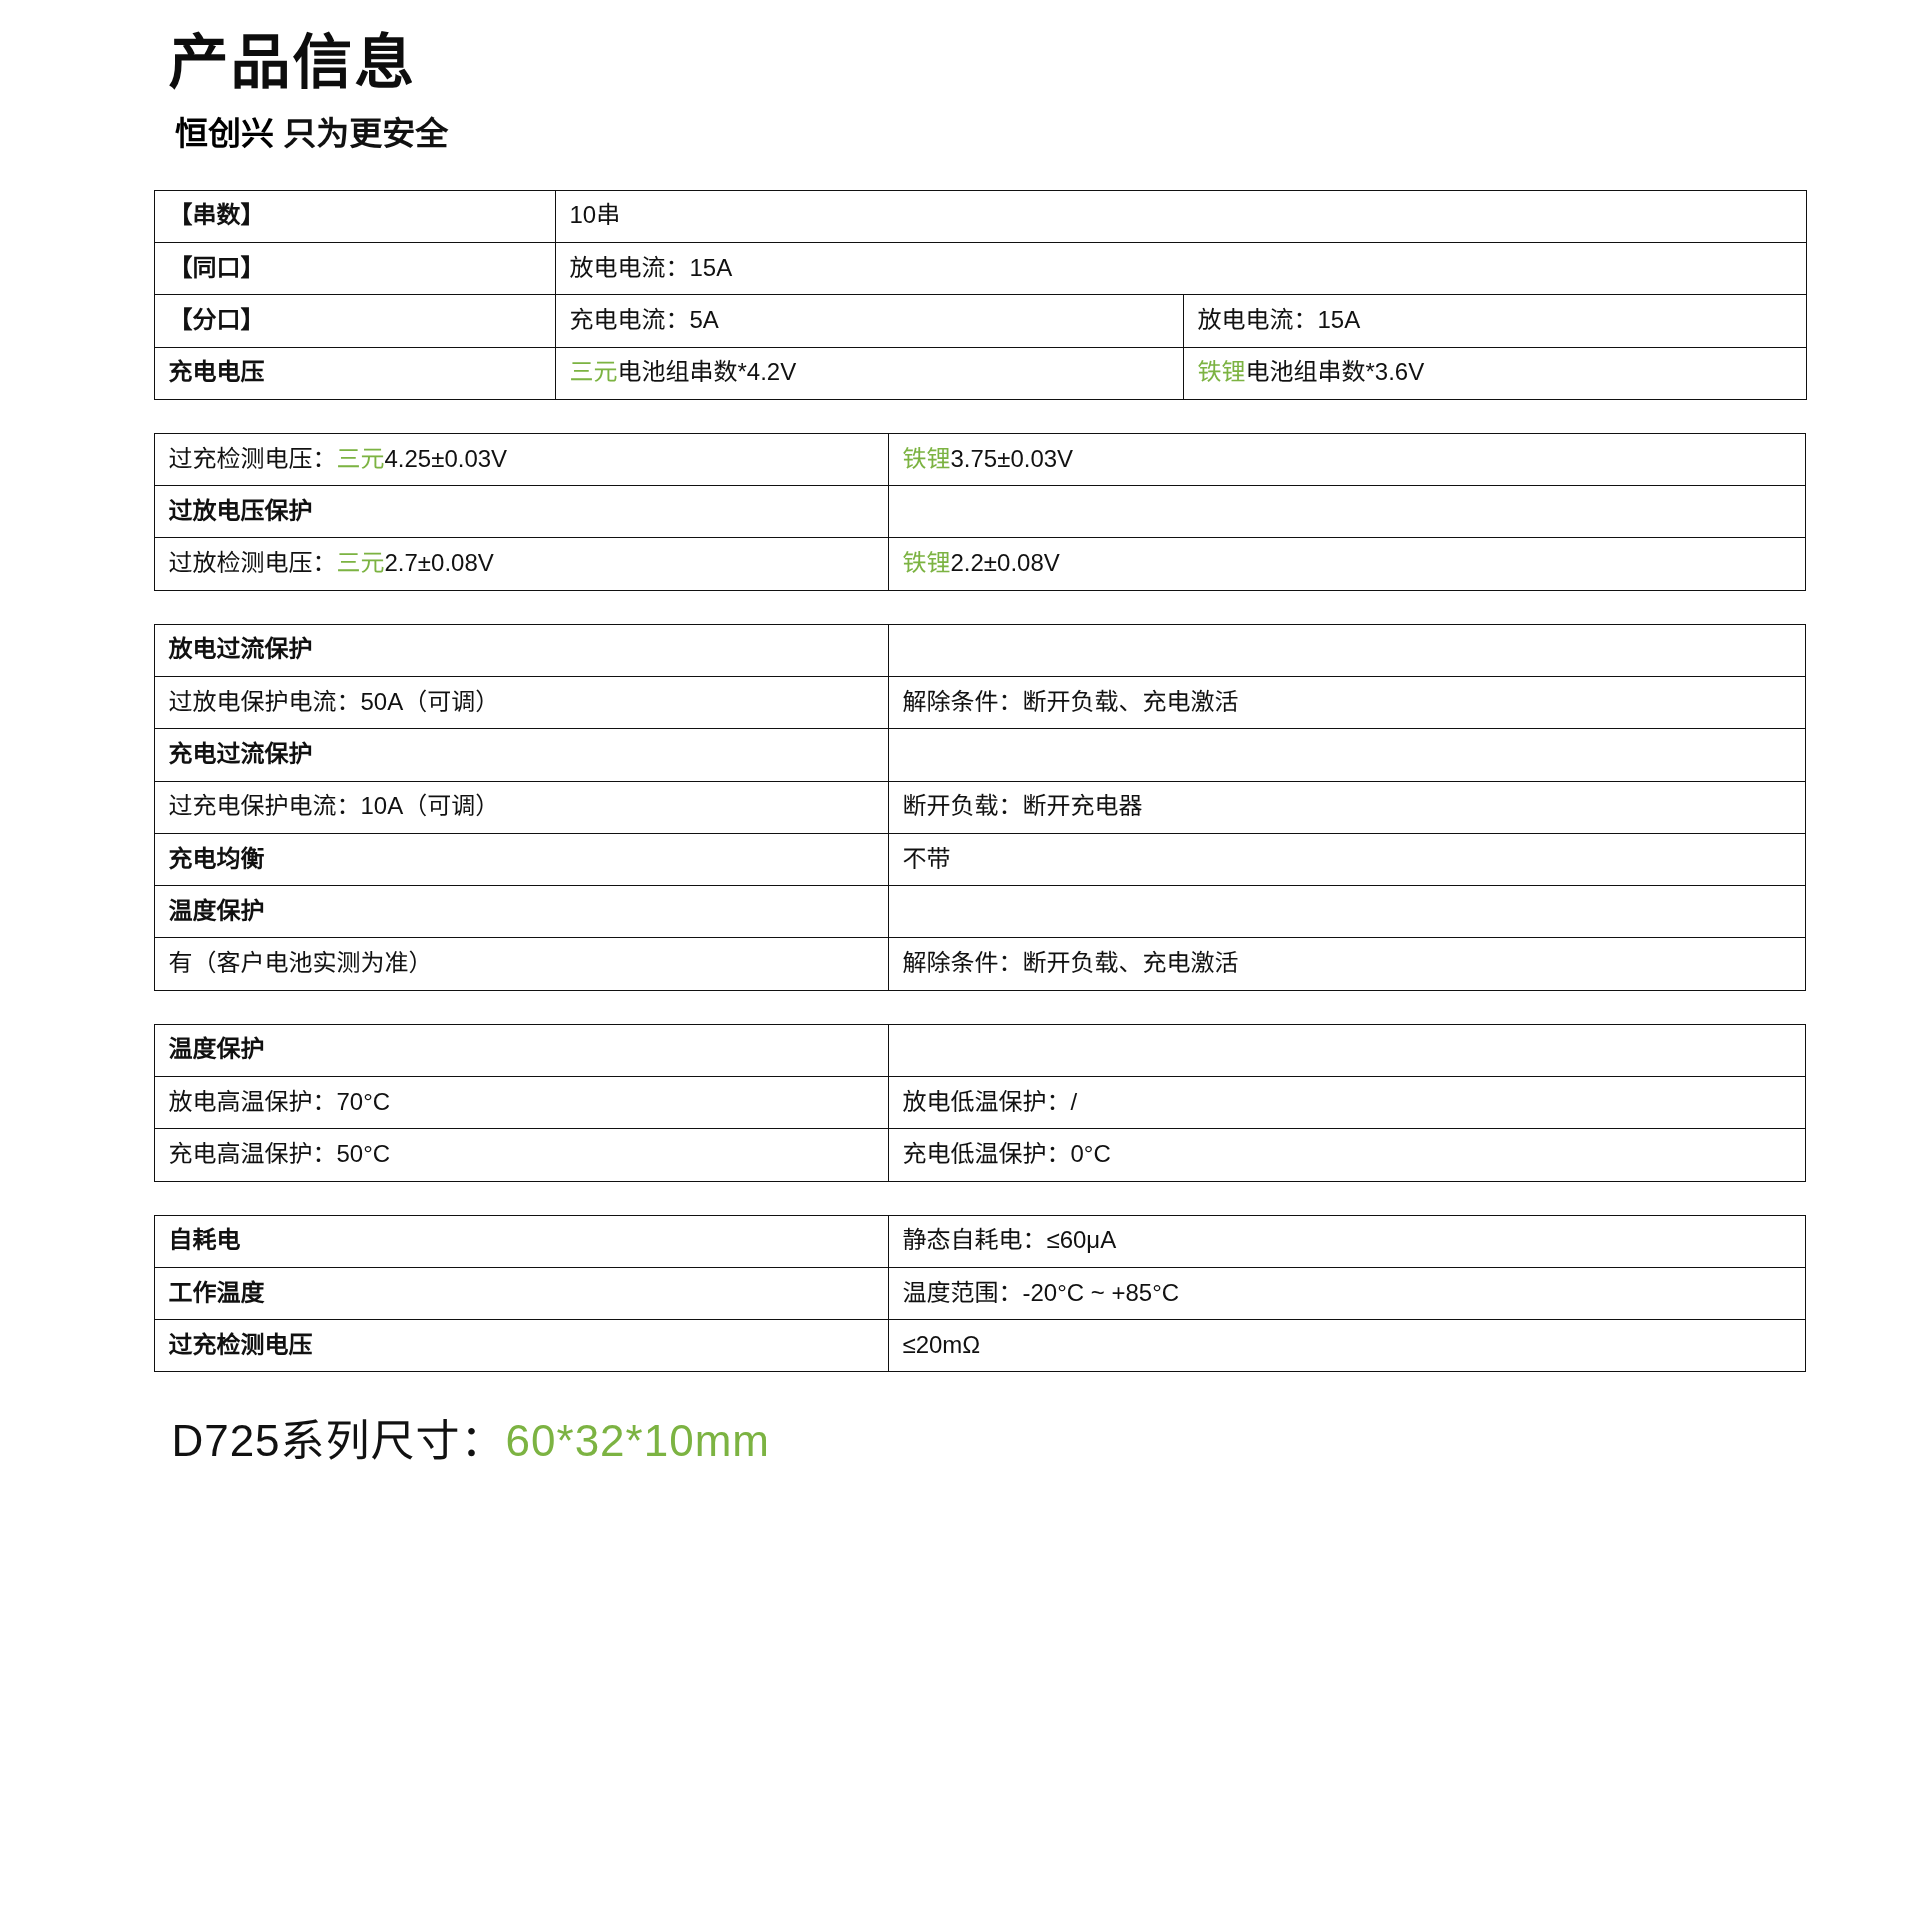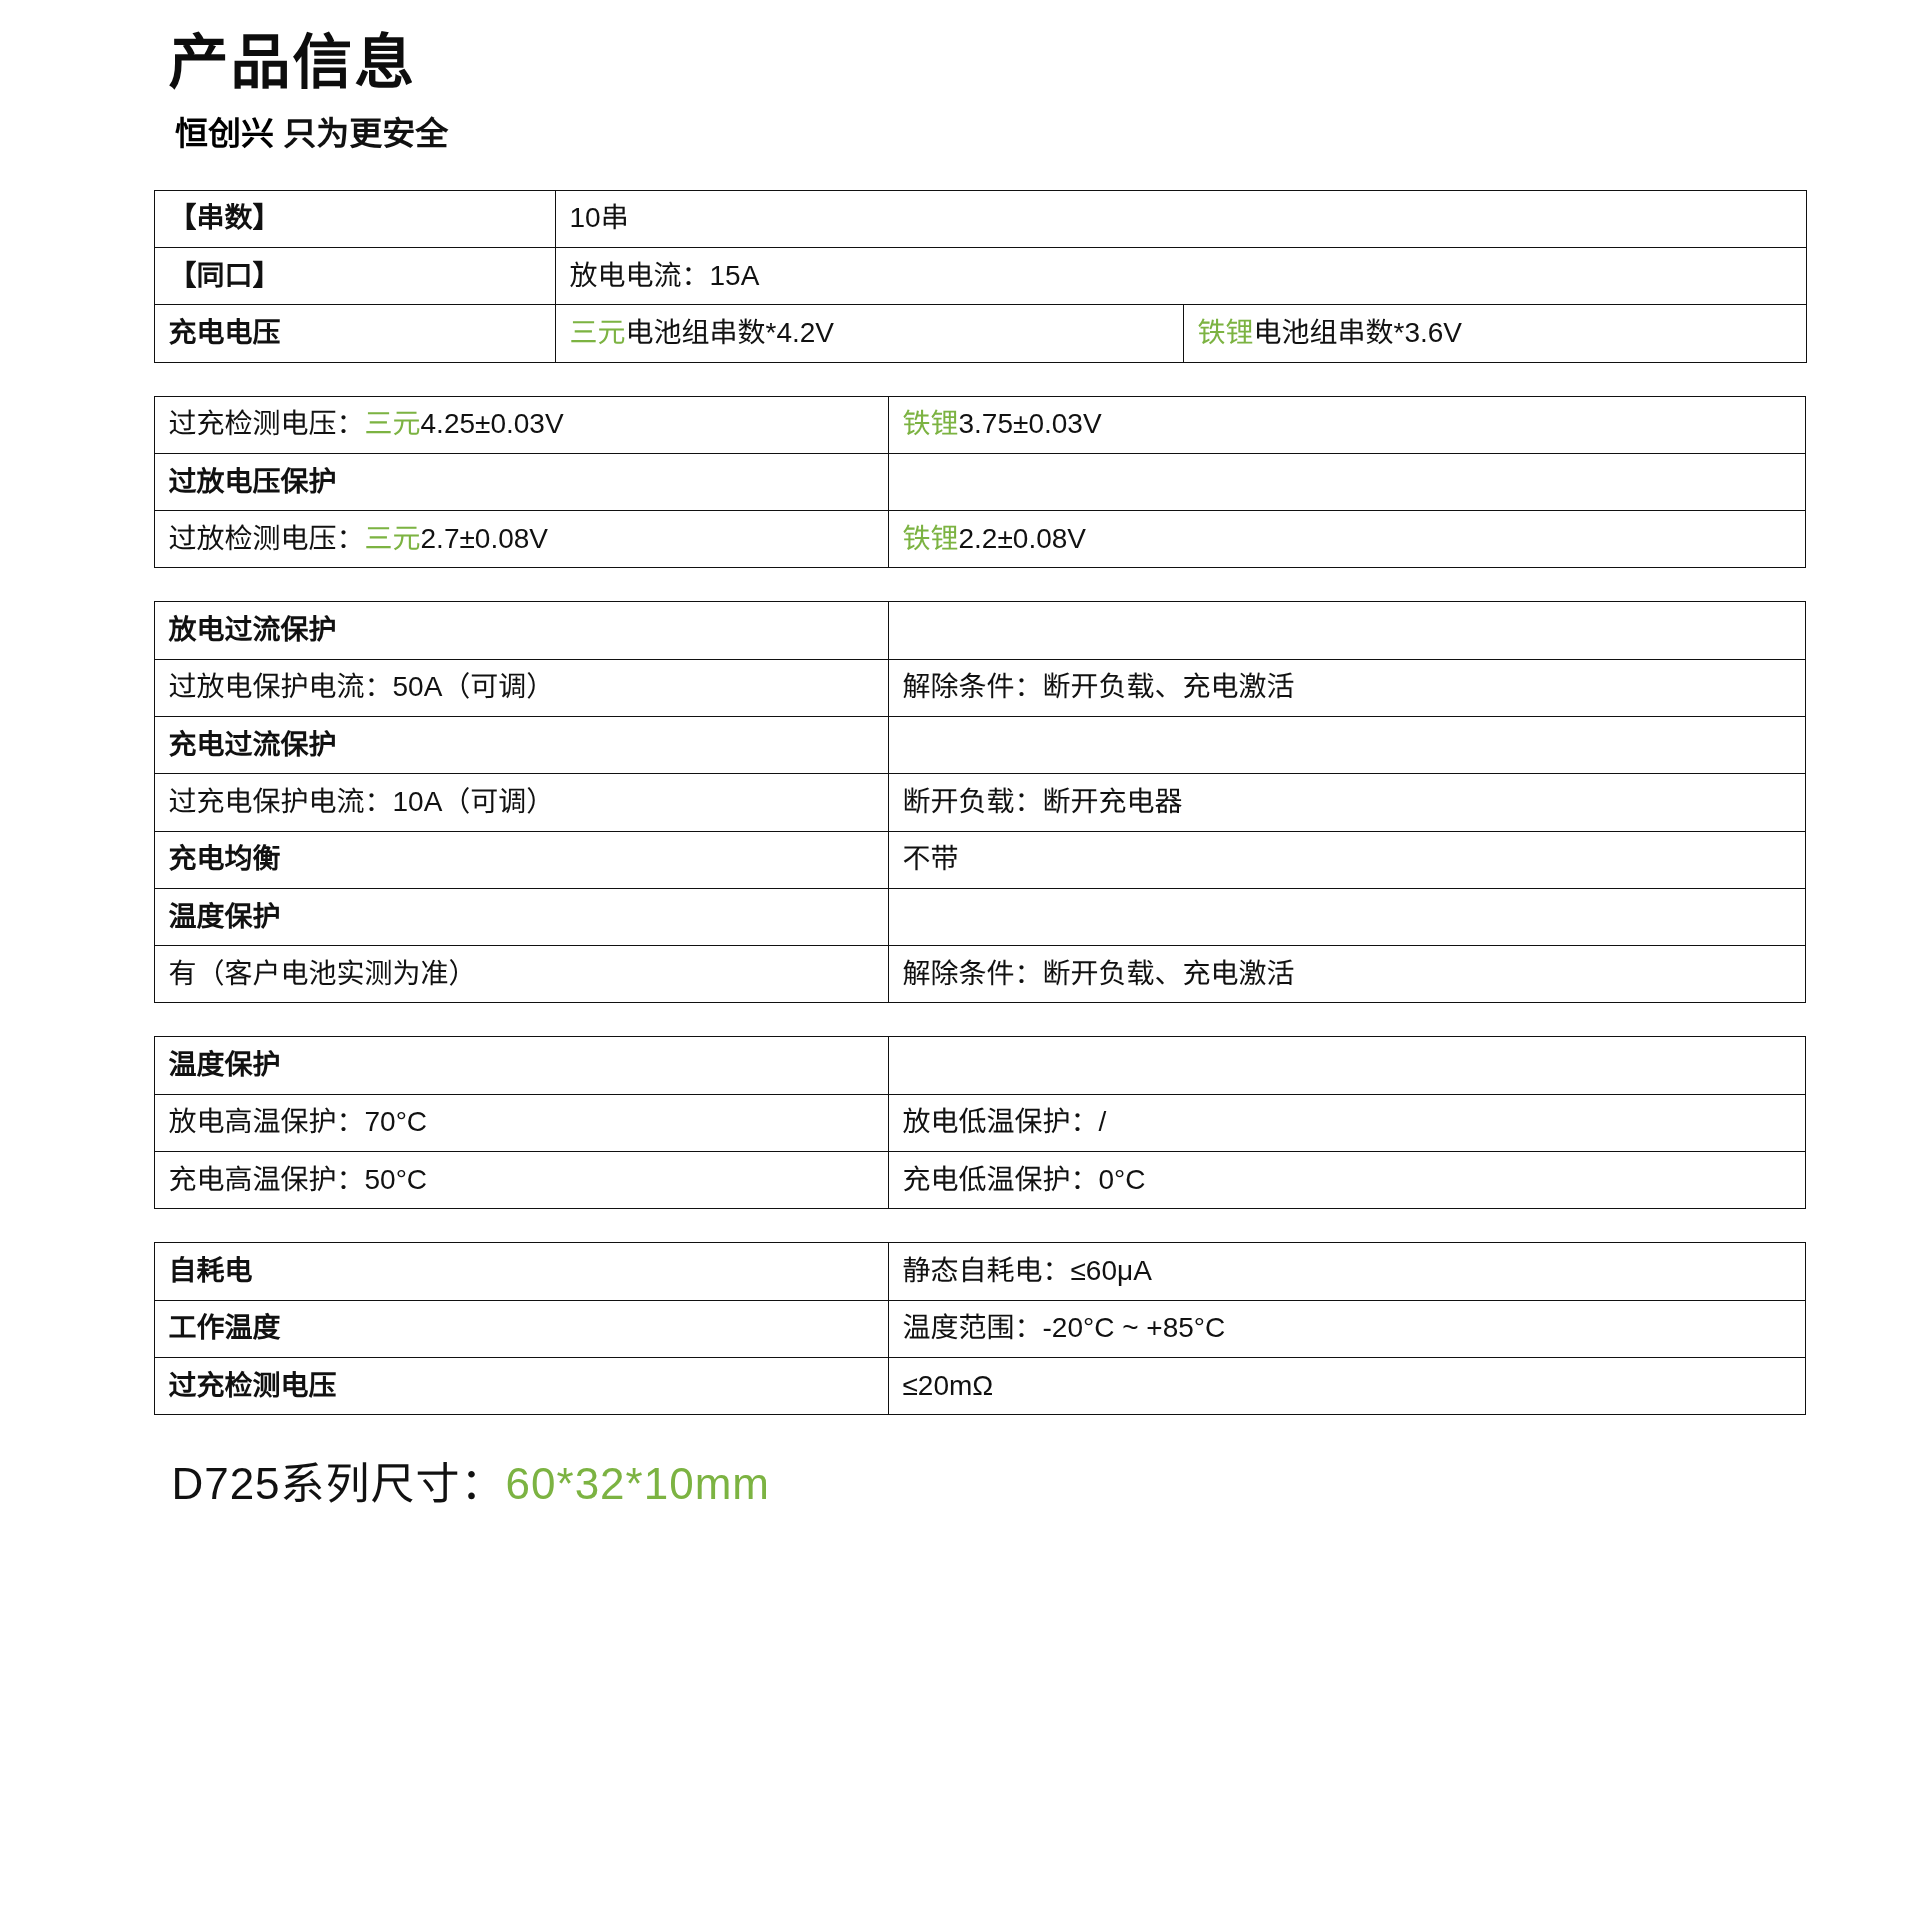--- a/index.html
+++ b/index.html
@@ -44,21 +44,21 @@
   table.spec {
     border-collapse: collapse;
     width: 1651px;
     margin: 0 0 33px 0;
     table-layout: fixed;
   }
   table.spec td {
     border: 1.9px solid #111111;
     padding: 9.7px 13.5px 11.6px 13.5px;
     vertical-align: middle;
-    font-size: 28px;
+    font-size: 24px;
     line-height: 1.25;
     height: 50px;
     box-sizing: border-box;
   }
   td.label {
     font-weight: bold;
     font-size: 34px;
   }
   td.head {
     font-weight: bold;
@@ -103,20 +103,25 @@
     <tbody>
       <tr>
         <td class="label">【串数】</td>
         <td class="val" colspan="2">10串</td>
       </tr>
       <tr>
         <td class="label">【同口】</td>
         <td class="val" colspan="2">放电电流：15A</td>
       </tr>
       <tr>
+        <td class="label">【分口】</td>
+        <td class="val">充电电流：5A</td>
+        <td class="val">放电电流：15A</td>
+      </tr>
+      <tr>
         <td class="label">充电电压</td>
         <td class="val">
           <span class="green">三元</span><span>电池组串数*4.2V</span>
         </td>
         <td class="val">
           <span class="green">铁锂</span><span>电池组串数*3.6V</span>
         </td>
       </tr>
     </tbody>
   </table>

